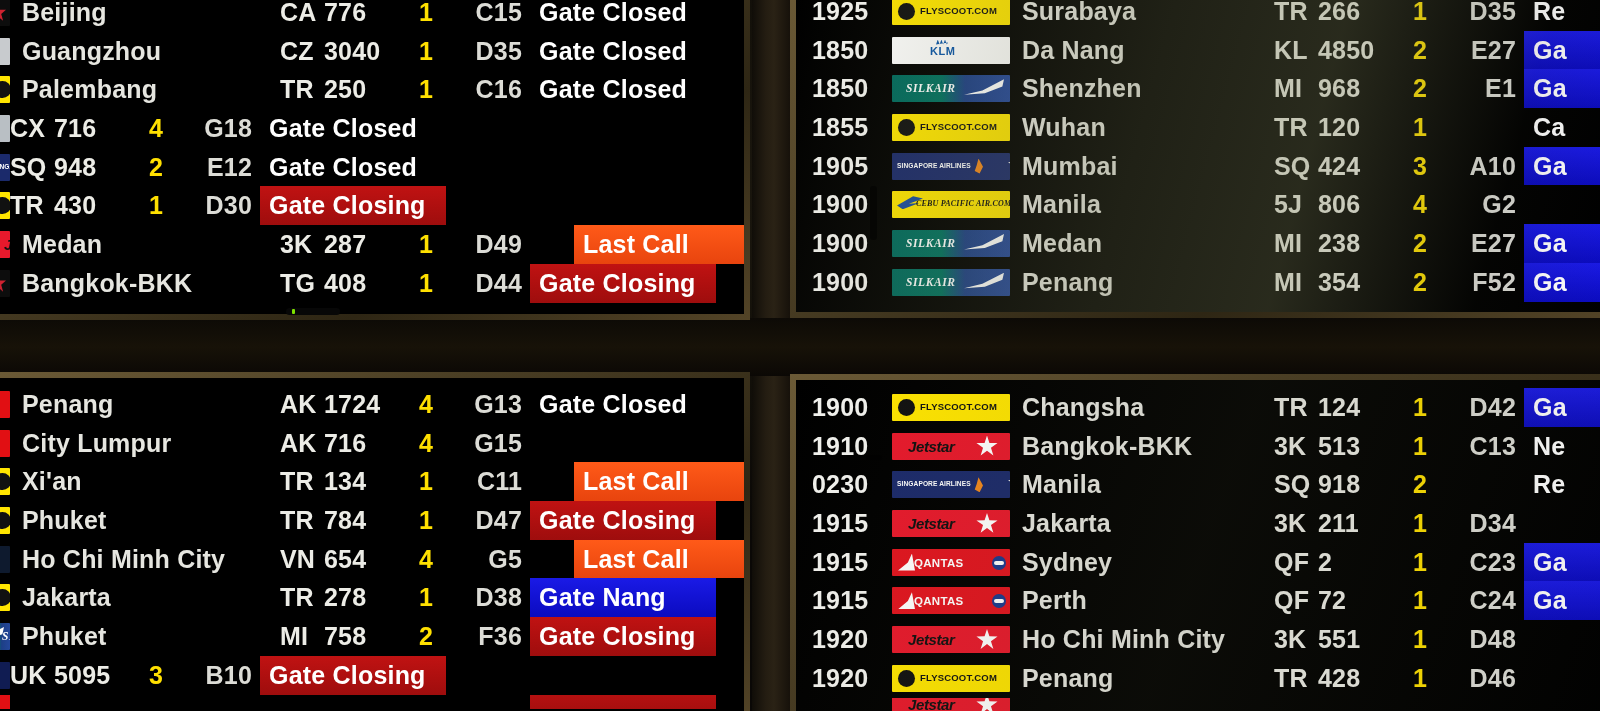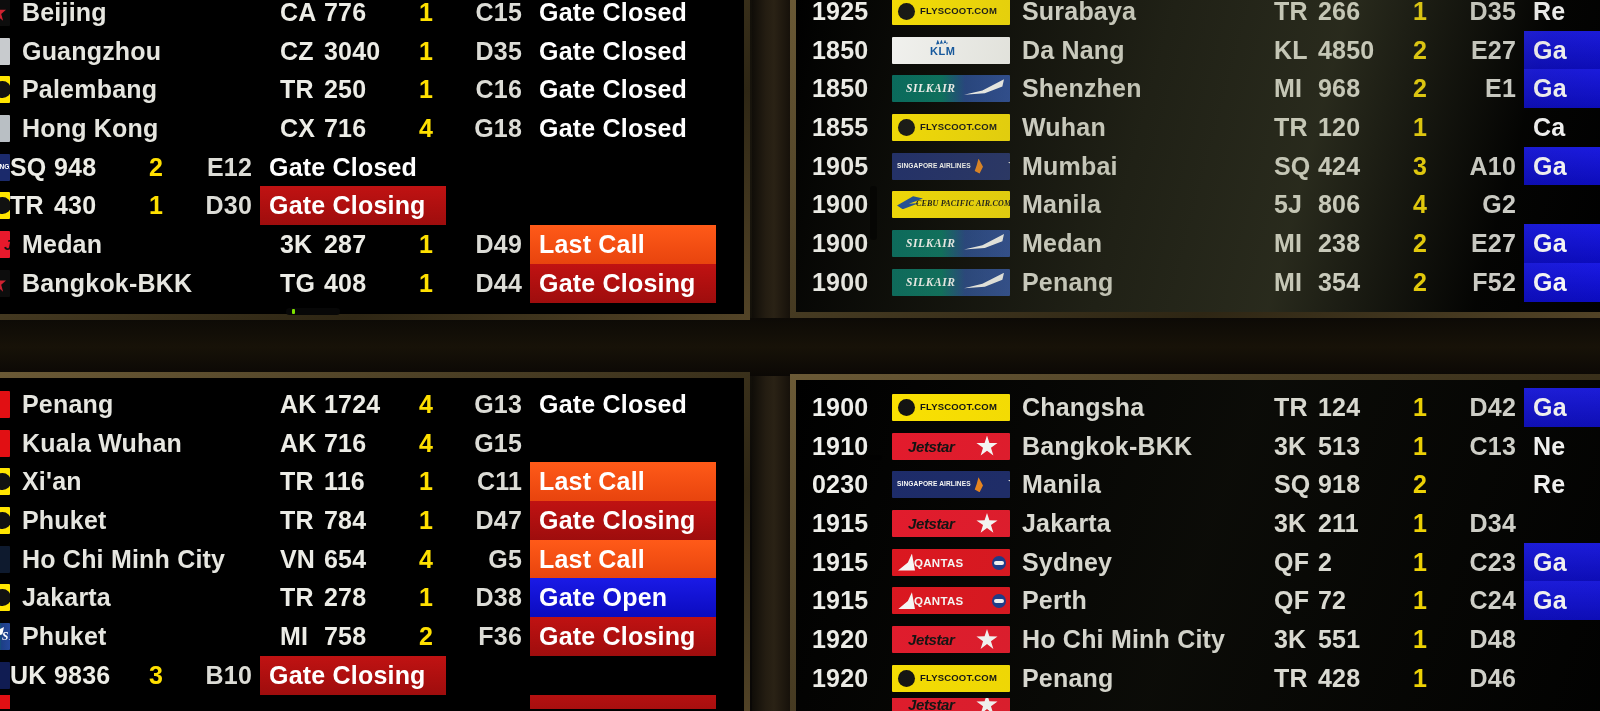--- a/index.html
+++ b/index.html
@@ -100,21 +100,21 @@
     padding-left:9px;
     box-sizing:border-box;
     color:#ffffff;
     overflow:hidden;
   }
   .l-left .status{width:186px;}
   .l-right .status{width:150px;}
   .st-none{background:transparent;}
   .st-closed{background:transparent;}
   .st-closing{background:#b50f0f;background:linear-gradient(180deg,#c01212,#9e0d0d);}
-  .st-lastcall{background:#f24b12;background:linear-gradient(180deg,#ff5a18,#e8440e);}
+  .st-lastcall{background:#f24b12;background:linear-gradient(180deg,#ff5a18,#e8440e);margin-left:44px;}
   .st-boarding{background:#00a310;background:linear-gradient(180deg,#00b513,#00920e);}
   .st-open{background:#1010d8;background:linear-gradient(180deg,#1a1ae6,#0b0bc0);}
 
   
   .lg{position:absolute;inset:0;}
   .lg-scoot{background:#ffe500;}
   .lg-scoot::before{content:"";position:absolute;left:6px;top:5px;width:17px;height:17px;border-radius:50%;background:#111;}
   .lg-scoot::after{content:"FLYSCOOT.COM";position:absolute;left:28px;top:7px;font-size:9.5px;font-weight:bold;color:#111;letter-spacing:.2px;font-family:"Liberation Sans",sans-serif;}
   .lg-klm{background:#fdfdfd;}
   .lg-klm::before{content:"KLM";position:absolute;left:38px;top:8px;font-size:11px;font-weight:bold;color:#0a55a8;letter-spacing:.5px;}
@@ -212,21 +212,20 @@
           <div class="al">TR</div>
           <div class="fn">250</div>
           <div class="term">1</div>
           <div class="gate">C16</div>
           <div class="status st-closed">Gate Closed</div>
         </div>
         <div class="row">
           <span class="logo">
             <span class="lg lg-graydk"></span>
           </span>
-          <div class="dest">Hong Kong</div>
           <div class="al">CX</div>
           <div class="fn">716</div>
           <div class="term">4</div>
           <div class="gate">G18</div>
           <div class="status st-closed">Gate Closed</div>
         </div>
         <div class="row">
           <span class="logo">
             <span class="lg lg-sq"></span>
           </span>
@@ -398,33 +397,33 @@
           <div class="al">AK</div>
           <div class="fn">1724</div>
           <div class="term">4</div>
           <div class="gate">G13</div>
           <div class="status st-closed">Gate Closed</div>
         </div>
         <div class="row">
           <span class="logo">
             <span class="lg lg-red"></span>
           </span>
-          <div class="dest">Kuala Wuhan</div>
+          <div class="dest">City Lumpur</div>
           <div class="al">AK</div>
           <div class="fn">716</div>
           <div class="term">4</div>
           <div class="gate">G15</div>
         </div>
         <div class="row">
           <span class="logo">
             <span class="lg lg-scoot"></span>
           </span>
           <div class="dest">Xi'an</div>
           <div class="al">TR</div>
-          <div class="fn">116</div>
+          <div class="fn">134</div>
           <div class="term">1</div>
           <div class="gate">C11</div>
           <div class="status st-lastcall">Last Call</div>
         </div>
         <div class="row">
           <span class="logo">
             <span class="lg lg-scoot"></span>
           </span>
           <div class="dest">Phuket</div>
           <div class="al">TR</div>
@@ -446,39 +445,39 @@
         </div>
         <div class="row">
           <span class="logo">
             <span class="lg lg-scoot"></span>
           </span>
           <div class="dest">Jakarta</div>
           <div class="al">TR</div>
           <div class="fn">278</div>
           <div class="term">1</div>
           <div class="gate">D38</div>
-          <div class="status st-open">Gate Open</div>
+          <div class="status st-open">Gate Nang</div>
         </div>
         <div class="row">
           <span class="logo">
             <span class="lg lg-silk"></span>
           </span>
           <div class="dest">Phuket</div>
           <div class="al">MI</div>
           <div class="fn">758</div>
           <div class="term">2</div>
           <div class="gate">F36</div>
           <div class="status st-closing">Gate Closing</div>
         </div>
         <div class="row">
           <span class="logo">
             <span class="lg lg-navy"></span>
           </span>
           <div class="al">UK</div>
-          <div class="fn">9836</div>
+          <div class="fn">5095</div>
           <div class="term">3</div>
           <div class="gate">B10</div>
           <div class="status st-closing">Gate Closing</div>
         </div>
         <div class="row partial">
           <span class="logo">
             <span class="lg lg-red"></span>
           </span>
           <div class="dest"></div>
           <div class="al"></div>

